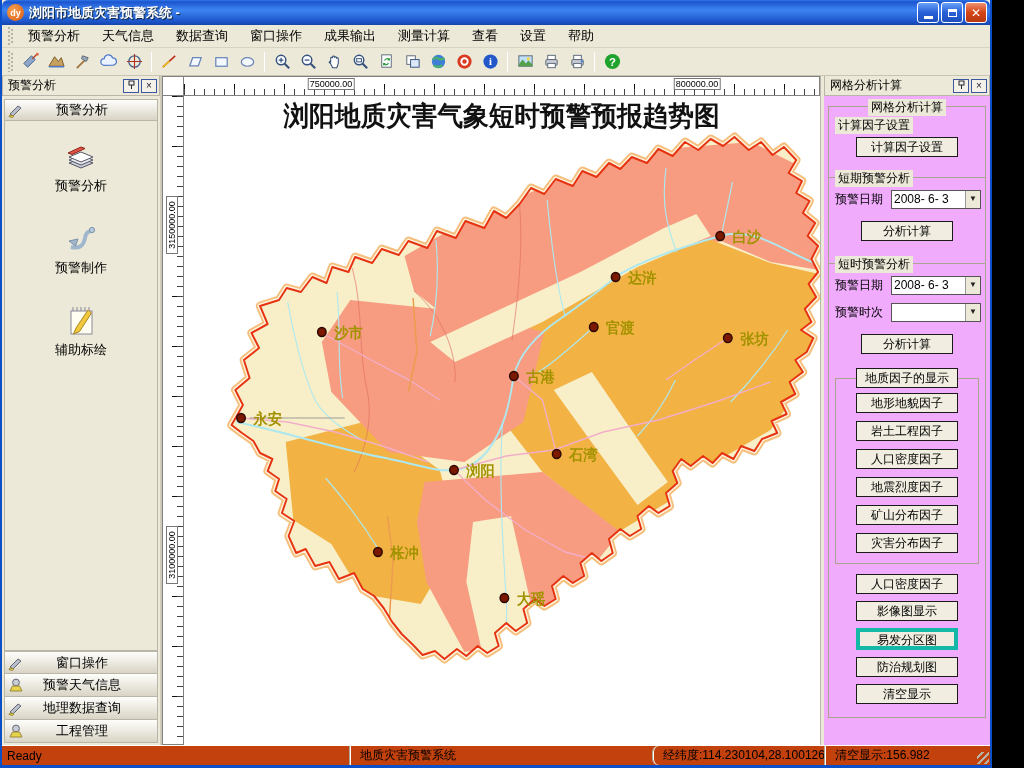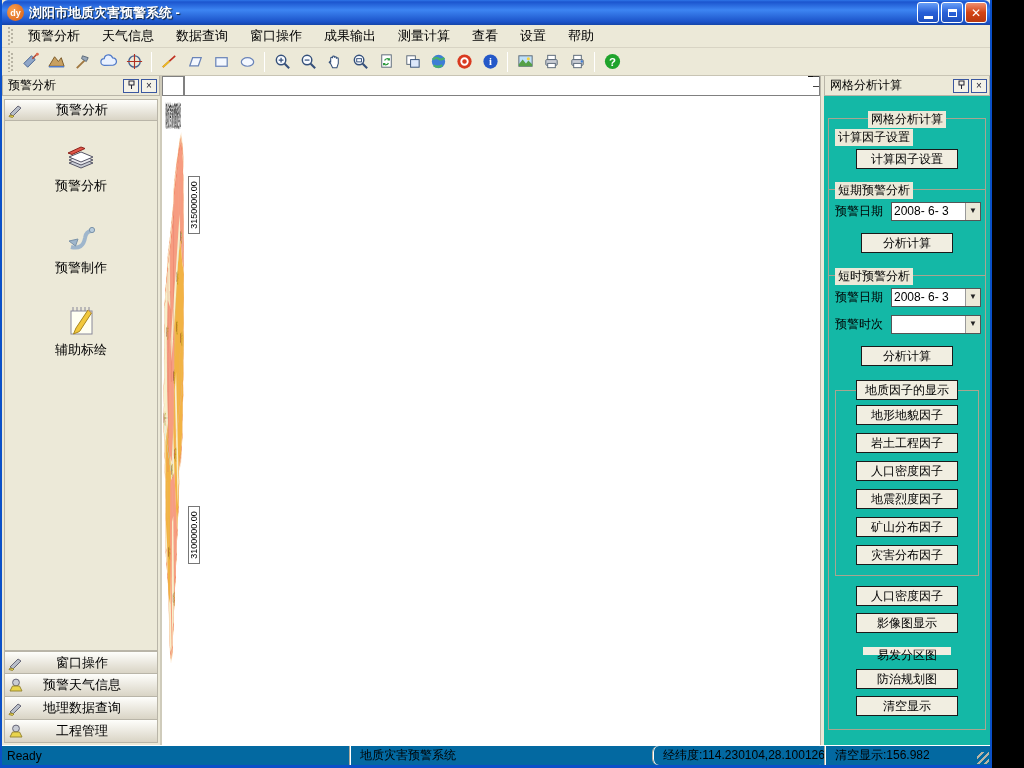--- a/index.html
+++ b/index.html
@@ -59,43 +59,43 @@
   .vruler{position:relative;border:1px solid #808080;border-top:none;background:#fff;overflow:visible;
     background-image:repeating-linear-gradient(180deg,#444 0 1px,transparent 1px 10px),repeating-linear-gradient(180deg,#111 0 1px,transparent 1px 50px);
     background-size:6px 100%,11px 100%;background-position:right top,right top;background-repeat:no-repeat;}
   .hlabel{position:absolute;top:1px;transform:translateX(-50%);font-size:9px;background:#fff;border:1px solid #777;padding:0 1px;line-height:10px;}
   .vlabel{position:absolute;width:58px;height:12px;font-size:9px;background:#fff;border:1px solid #777;text-align:center;line-height:10px;transform:rotate(-90deg);}
   .canvas{position:relative;background:#fff;overflow:hidden;}
   .canvas svg{position:absolute;left:0;top:0;width:100%;height:100%;}
   
   .splitter{width:4px;background:#ECE9D8;border-left:1px solid #B9B5A8;flex:none;}
   
-  .right-panel{width:166px;flex:none;background:#14b8a6;display:flex;flex-direction:column;gap:12px;}
+  .right-panel{width:166px;flex:none;background:#f0abfc;display:flex;flex-direction:column;}
   .rp-body{flex:1;position:relative;padding:10px 3px 0 3px;}
   .grp{position:relative;border:1px solid #A9A590;margin:0 1px;}
   .grp-label{position:absolute;top:-8px;left:8px;background:#ECE9D8;padding:0 3px;font-size:12px;}
   .grp-label.center{left:50%;transform:translateX(-50%);}
   .xpbtn{display:block;background:#F1EEE1;border:1px solid #1a1a1a;font-size:12px;height:20px;line-height:17px;text-align:center;
          margin:0 auto;width:102px;font-family:inherit;cursor:pointer;padding:0;}
-  .xpbtn.default{border:7px solid #14b8a6;height:22px;}
+  .xpbtn.default{border:4px solid #14b8a6;height:22px;}
   .form-row{display:flex;align-items:center;margin:8px 4px 0 6px;}
   .form-row .lbl{font-size:12px;width:56px;flex:none;}
   .combo{flex:1;display:flex;border:1px solid #555;background:#fff;height:19px;}
   .combo .val{flex:1;font-size:12px;padding:1px 2px;white-space:nowrap;overflow:hidden;}
   .combo .arrow{width:15px;flex:none;background:#ECE9D8;border-left:1px solid #999;text-align:center;font-size:8px;line-height:16px;color:#222;}
   .inner-sec{position:relative;border-top:1px solid #A9A590;margin-top:14px;padding-top:4px;}
   .inner-sec .sec-label{position:absolute;top:-8px;left:6px;background:#ECE9D8;padding:0 3px;font-size:12px;}
   .factor-grp{position:relative;border:1px solid #A9A590;margin:22px 6px 0 6px;padding:14px 0 10px 0;}
   .factor-grp .top-btn{position:absolute;top:-11px;left:50%;transform:translateX(-50%);}
   .factor-grp .xpbtn{margin-bottom:8px;}
   .factor-grp .xpbtn:last-child{margin-bottom:0;}
   .bottom-btns{margin-top:10px;}
   .bottom-btns .xpbtn{margin-bottom:7px;}
   
-  .statusbar{height:20px;background:#0369a1;border-top:1px solid #fff;display:flex;align-items:center;font-size:12px;position:relative;}
+  .statusbar{height:20px;background:#c2410c;border-top:1px solid #fff;display:flex;align-items:center;font-size:12px;position:relative;}
   .sb-sec{height:100%;display:flex;align-items:center;padding:0 10px;border-left:1px solid #ACA899;box-shadow:inset 1px 0 0 #fff;white-space:nowrap;overflow:hidden;}
   .sb-sec.first{border-left:none;box-shadow:none;padding-left:5px;flex:none;width:347px;}
   .sb-app{width:303px;flex:none;}
   .sb-coord{width:172px;flex:none;border-radius:6px;}
   .sb-scale{flex:1;}
   .sb-grip{position:absolute;right:1px;bottom:1px;width:12px;height:12px;
     background:repeating-linear-gradient(135deg,transparent 0 3px,#B8B4A4 3px 5px);}
 </style>
 </head>
 <body>
@@ -348,20 +348,24 @@
               <circle cx="9" cy="5.5" r="3.4" fill="#C8CCD4" stroke="#667"></circle>
               <path d="M3 14 h12 l-2.5 -5 h-7 z" fill="#E8D44C" stroke="#998834"></path>
             </svg>
           <span class="bb-label">工程管理</span>
         </div>
       </div>
     </div>
 
     <div class="map-area">
       <div class="corner"></div>
+      <div class="hruler">
+        <span class="hlabel" style="left:147px">750000.00</span>
+        <span class="hlabel" style="left:513px">800000.00</span>
+      </div>
       <div class="vruler">
         <span class="vlabel" style="left:-20px;top:123px">3150000.00</span>
         <span class="vlabel" style="left:-20px;top:453px">3100000.00</span>
       </div>
       <div class="canvas">
         <svg viewBox="183 96 669 649" preserveAspectRatio="none">
           <defs>
             <clipPath id="cityclip">
               <path d="M233 425 L245 405 237 390 252 378 246 360 262 348 254 333 271 324 263 306 283 300 291 288 306 292 318 277 333 283 339 267 356 272 363 257 381 263 391 249 409 255 419 241 439 248 449 231 469 238 479 221 499 228 509 211 522 218 536 204 548 188 562 194 574 179 592 186 602 171 617 177 630 163 642 169 654 157 670 163 682 149 697 156 710 142 724 150 737 139 750 146 762 137 777 150 790 142 802 155 814 147 827 160 819 173 833 181 827 193 841 201 834 213 847 223 839 236 850 246 843 259 850 272 840 284 848 297 836 309 843 322 832 330 845 338 838 352 826 360 834 372 820 382 826 394 811 402 817 414 801 421 807 433 791 439 783 451 769 446 761 459 749 453 739 463 729 456 716 466 706 459 697 471 702 483 690 493 694 506 682 513 672 506 660 516 664 529 652 536 642 529 630 539 634 553 622 561 612 553 600 563 604 576 592 583 582 576 570 586 574 599 562 606 552 599 540 609 544 623 532 631 522 623 510 633 514 646 502 653 492 646 480 656 470 649 457 659 447 651 434 655 424 645 412 634 402 622 393 608 383 596 371 589 362 573 346 579 336 562 321 566 311 549 301 553 293 536 299 521 286 513 291 499 279 491 283 479 271 471 276 459 263 453 256 441 244 433 Z"></path>
             </clipPath>

